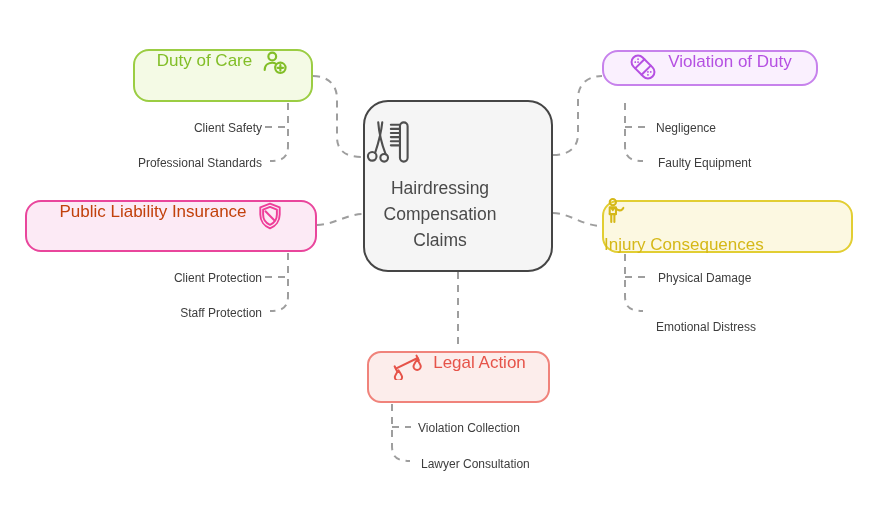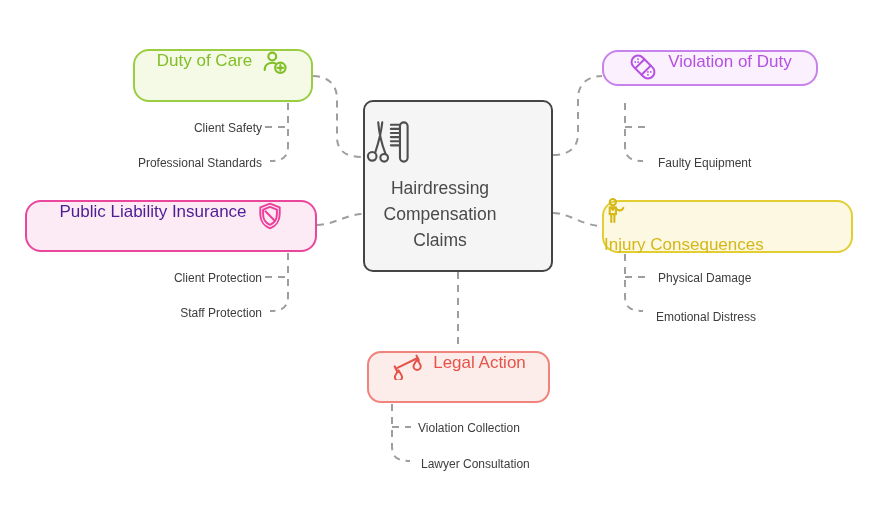--- a/index.html
+++ b/index.html
@@ -22,29 +22,29 @@
     white-space:nowrap;
     cursor:default;
   }
   .node svg{flex:0 0 auto;display:block;}
 
   .node-duty{left:133px;top:49px;width:180px;height:53px;
     background:#F4FAE5;border-color:#9BCD43;color:#82BE27;}
   .node-violation{left:602px;top:50px;width:216px;height:36px;
     background:#FAF0FE;border-color:#C782EC;color:#B550E2;}
   .node-public{left:25px;top:200px;width:292px;height:52px;
-    background:#FCEAF5;border-color:#E9469C;color:#4c1d95;}
+    background:#FCEAF5;border-color:#E9469C;color:#c2410c;}
   .node-injury{left:602px;top:200px;width:251px;height:53px;
     background:#FCF8E1;border-color:#E2CE33;color:#D5B818;flex-direction:column;}
   .node-legal{left:367px;top:351px;width:183px;height:52px;
     background:#FCEDEB;border-color:#F0837B;color:#E65349;border-radius:14px;}
 
   .node-center{
     left:363px;top:100px;width:190px;height:172px;
-    background:#F5F5F5;border:2px solid #454545;border-radius:10px;
+    background:#F5F5F5;border:2px solid #454545;border-radius:25px;
     color:#4A4A4A;
     flex-direction:column;gap:11px;
     white-space:normal;
   }
   .center-title{
     width:150px;text-align:center;
     font-size:17.5px;line-height:26px;color:#4A4A4A;
   }
 
   .subitem{
@@ -123,20 +123,21 @@
           <circle cx="6" cy="17" r="0.9" fill="#B550E2" stroke="none"></circle>
           <circle cx="8" cy="15" r="0.9" fill="#B550E2" stroke="none"></circle>
           <circle cx="24" cy="13" r="0.9" fill="#B550E2" stroke="none"></circle>
           <circle cx="24" cy="17" r="0.9" fill="#B550E2" stroke="none"></circle>
           <circle cx="22" cy="15" r="0.9" fill="#B550E2" stroke="none"></circle>
         </g>
       </svg>
     </span>
     <span>Violation of Duty</span>
   </div>
+  <div class="subitem" style="left:656px;top:128px;">Negligence</div>
   <div class="subitem" style="left:658px;top:163px;">Faulty Equipment</div>
 
   <div class="node node-public">
     <span>Public Liability Insurance</span>
     <span>
       <svg width="26" height="28" viewBox="0 0 24 26" fill="none" stroke="#EE3E99" stroke-width="1.8" stroke-linecap="round" stroke-linejoin="round">
         <path d="M 12 1.5 L 21 5 V 11.5 C 21 17.5 17.3 22.5 12 24.5 C 6.7 22.5 3 17.5 3 11.5 V 5 Z"></path>
         <path d="M 12 4.6 L 18.4 7.1 V 11.6 C 18.4 16 15.7 19.6 12 21.2 C 8.3 19.6 5.6 16 5.6 11.6 V 7.1 Z"></path>
         <path d="M 7.8 8.6 L 16.2 17.2"></path>
       </svg>
@@ -151,21 +152,21 @@
         <circle cx="8.5" cy="4" r="3"></circle>
         <path d="M 5.5 9 H 11.5 V 15.5 M 5.5 9 V 15.5"></path>
         <path d="M 7 15.5 V 23 M 10 15.5 V 23 M 5.5 15.5 H 11.5"></path>
         <path d="M 5.5 9.5 L 11.5 9.5 L 8.5 13 Z" fill="#D5B818" stroke="none"></path>
         <path d="M 11.5 10 C 14 12.5 15.8 12.8 17.8 10.8 L 18.6 9.6"></path>
       </svg>
     </span>
     <span>Injury Consequences</span>
   </div>
   <div class="subitem" style="left:658px;top:278px;">Physical Damage</div>
-  <div class="subitem" style="left:656px;top:317px;text-align:center;">Emotional Distress</div>
+  <div class="subitem" style="left:656px;top:327px;text-align:center;">Emotional Distress</div>
 
   <div class="node node-legal">
     <span>
       <svg width="32" height="27" viewBox="0 0 30 25" fill="none" stroke="#E65349" stroke-width="1.9" stroke-linecap="round" stroke-linejoin="round">
         <path d="M 4.5 14.5 L 25 4.5"></path>
         <path d="M 3.4 12.3 L 5.6 16.7"></path>
         <path d="M 23.9 2.3 L 26.1 6.7"></path>
         <path d="M 7 16 C 4.7 19.4 3.6 21 3.6 22.3 A 3.4 3.4 0 0 0 10.4 22.3 C 10.4 21 9.3 19.4 7 16 Z"></path>
         <path d="M 24.5 6 C 22.2 9.4 21.1 11 21.1 12.3 A 3.4 3.4 0 0 0 27.9 12.3 C 27.9 11 26.8 9.4 24.5 6 Z"></path>
       </svg>

